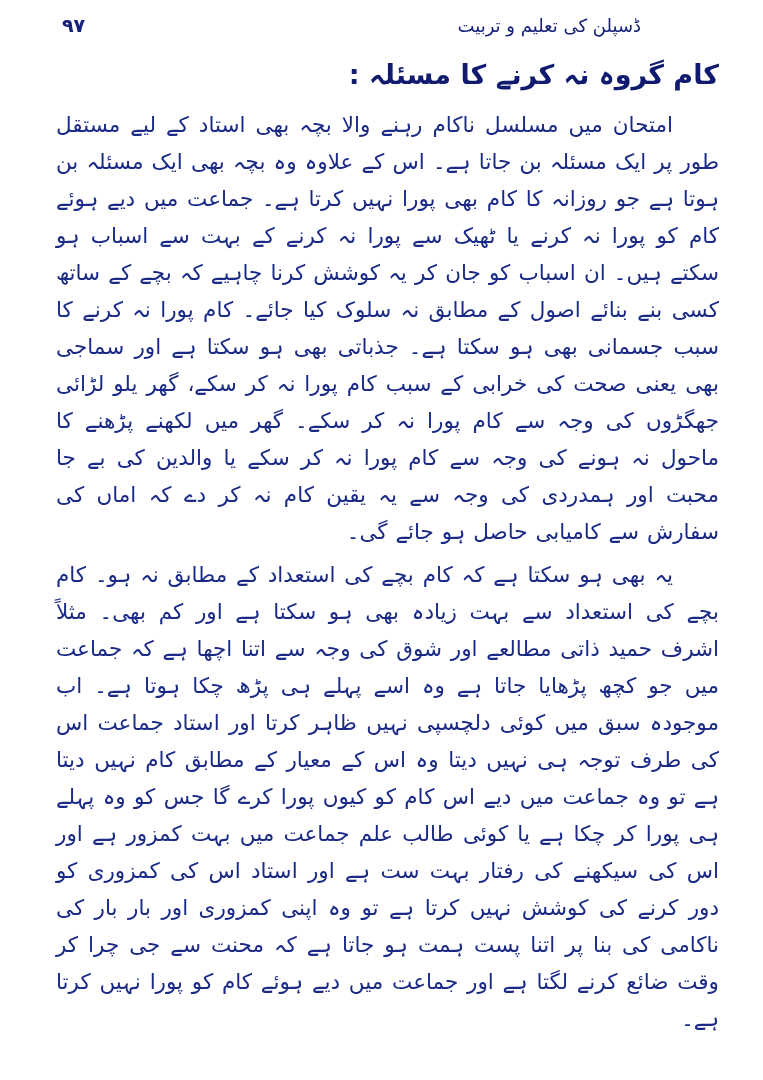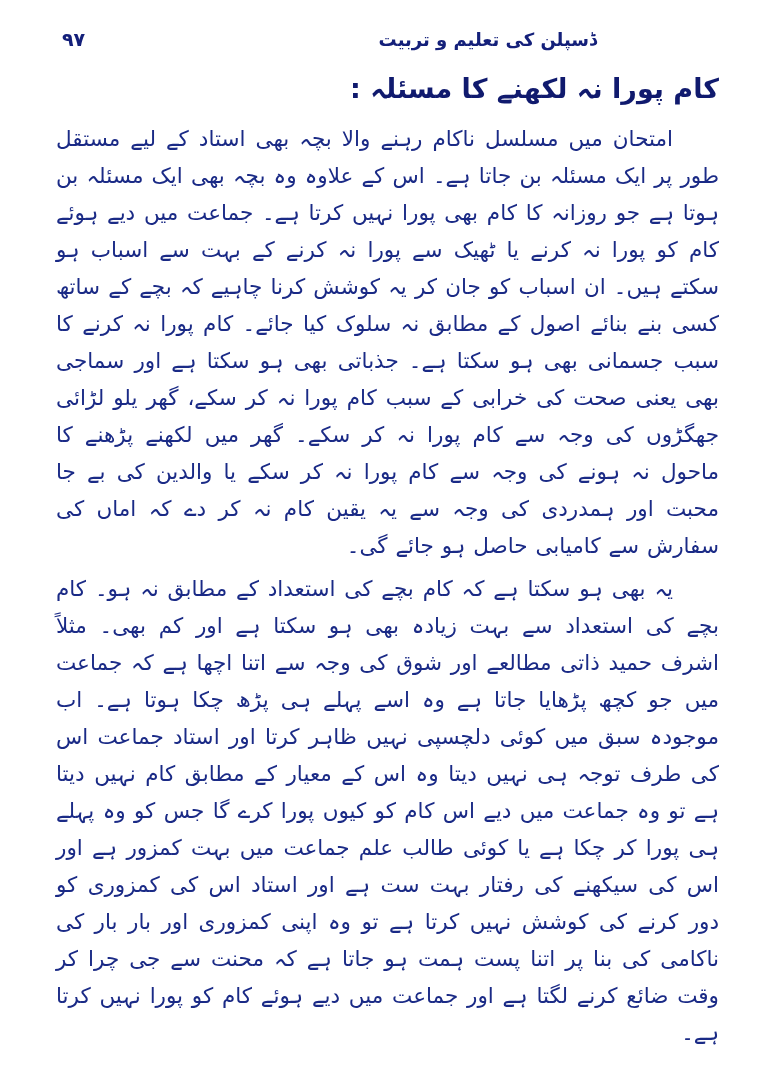--- a/index.html
+++ b/index.html
@@ -13,42 +13,42 @@
     font-family: "DejaVu Sans", sans-serif;
     color: #101a6e;
     overflow: hidden;
   }
   .page {
     position: relative;
     width: 763px;
     height: 1080px;
     background: #ffffff;
     box-sizing: border-box;
-    padding: 28px 44px 10px 44px;
+    padding: 14px 44px 10px 44px;
   }
   .header-row {
     display: flex;
     flex-direction: row-reverse;
     align-items: baseline;
     justify-content: space-between;
     direction: rtl;
     padding: 0 18px 0 18px;
     margin-bottom: 6px;
   }
   .page-number {
     font-size: 19px;
     font-weight: bold;
     color: #14207a;
     letter-spacing: 0px;
   }
   .header-title {
     font-size: 18px;
-    font-weight: bold;
+    font-weight: normal;
     color: #14207a;
-    margin-right: 104px;
+    margin-right: 60px;
   }
   .body {
     direction: rtl;
     text-align: justify;
     text-align-last: right;
   }
   .para {
     font-size: 21.5px;
     line-height: 37px;
     color: #1a2a86;
@@ -77,21 +77,21 @@
 <div class="page">
 
   <div class="header-row">
     <span class="page-number">۹۷</span>
     <span class="header-title">ڈسپلن کی تعلیم و تربیت</span>
   </div>
 
   <div class="body">
 
 
-    <h2 class="heading">کام پورا نہ لکھنے کا مسئلہ :</h2>
+    <h2 class="heading">کام گروہ نہ کرنے کا مسئلہ :</h2>
 
     <p class="para indent">امتحان میں مسلسل ناکام رہنے والا بچہ بھی استاد کے لیے مستقل طور پر ایک مسئلہ بن جاتا ہے۔ اس کے علاوہ وہ بچہ بھی ایک مسئلہ بن ہوتا ہے جو روزانہ کا کام بھی پورا نہیں کرتا ہے۔ جماعت میں دیے ہوئے کام کو پورا نہ کرنے یا ٹھیک سے پورا نہ کرنے کے بہت سے اسباب ہو سکتے ہیں۔ ان اسباب کو جان کر یہ کوشش کرنا چاہیے کہ بچے کے ساتھ کسی بنے بنائے اصول کے مطابق نہ سلوک کیا جائے۔ کام پورا نہ کرنے کا سبب جسمانی بھی ہو سکتا ہے۔ جذباتی بھی ہو سکتا ہے اور سماجی بھی یعنی صحت کی خرابی کے سبب کام پورا نہ کر سکے، گھر یلو لڑائی جھگڑوں کی وجہ سے کام پورا نہ کر سکے۔ گھر میں لکھنے پڑھنے کا ماحول نہ ہونے کی وجہ سے کام پورا نہ کر سکے یا والدین کی بے جا محبت اور ہمدردی کی وجہ سے یہ یقین کام نہ کر دے کہ اماں کی سفارش سے کامیابی حاصل ہو جائے گی۔</p>
 
     <div class="spacer-xs"></div>
 
     <p class="para indent">یہ بھی ہو سکتا ہے کہ کام بچے کی استعداد کے مطابق نہ ہو۔ کام بچے کی استعداد سے بہت زیادہ بھی ہو سکتا ہے اور کم بھی۔ مثلاً اشرف حمید ذاتی مطالعے اور شوق کی وجہ سے اتنا اچھا ہے کہ جماعت میں جو کچھ پڑھایا جاتا ہے وہ اسے پہلے ہی پڑھ چکا ہوتا ہے۔ اب موجودہ سبق میں کوئی دلچسپی نہیں ظاہر کرتا اور استاد جماعت اس کی طرف توجہ ہی نہیں دیتا وہ اس کے معیار کے مطابق کام نہیں دیتا ہے تو وہ جماعت میں دیے اس کام کو کیوں پورا کرے گا جس کو وہ پہلے ہی پورا کر چکا ہے یا کوئی طالب علم جماعت میں بہت کمزور ہے اور اس کی سیکھنے کی رفتار بہت ست ہے اور استاد اس کی کمزوری کو دور کرنے کی کوشش نہیں کرتا ہے تو وہ اپنی کمزوری اور بار بار کی ناکامی کی بنا پر اتنا پست ہمت ہو جاتا ہے کہ محنت سے جی چرا کر وقت ضائع کرنے لگتا ہے اور جماعت میں دیے ہوئے کام کو پورا نہیں کرتا ہے۔</p>
 
   </div>
 </div>
 

